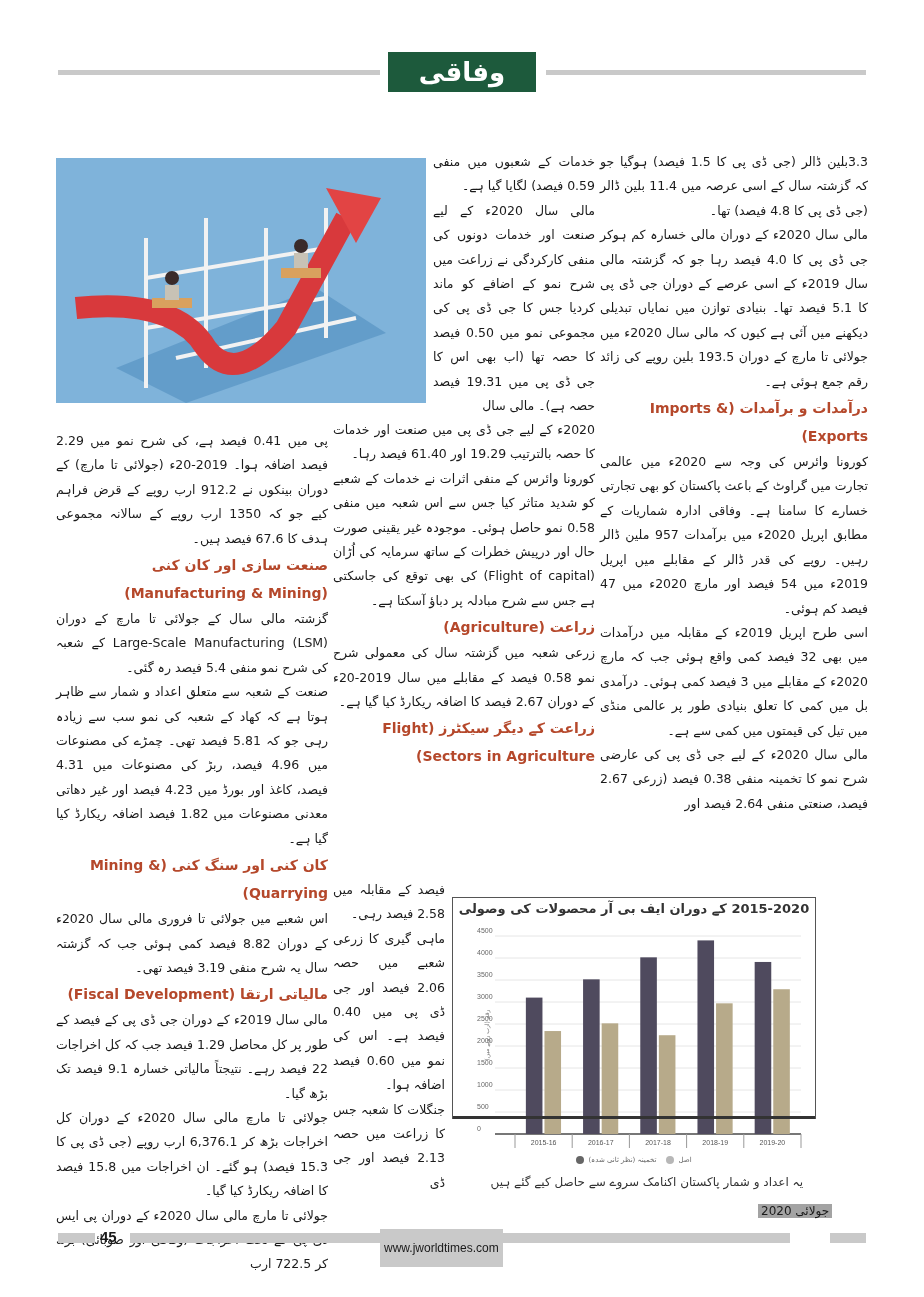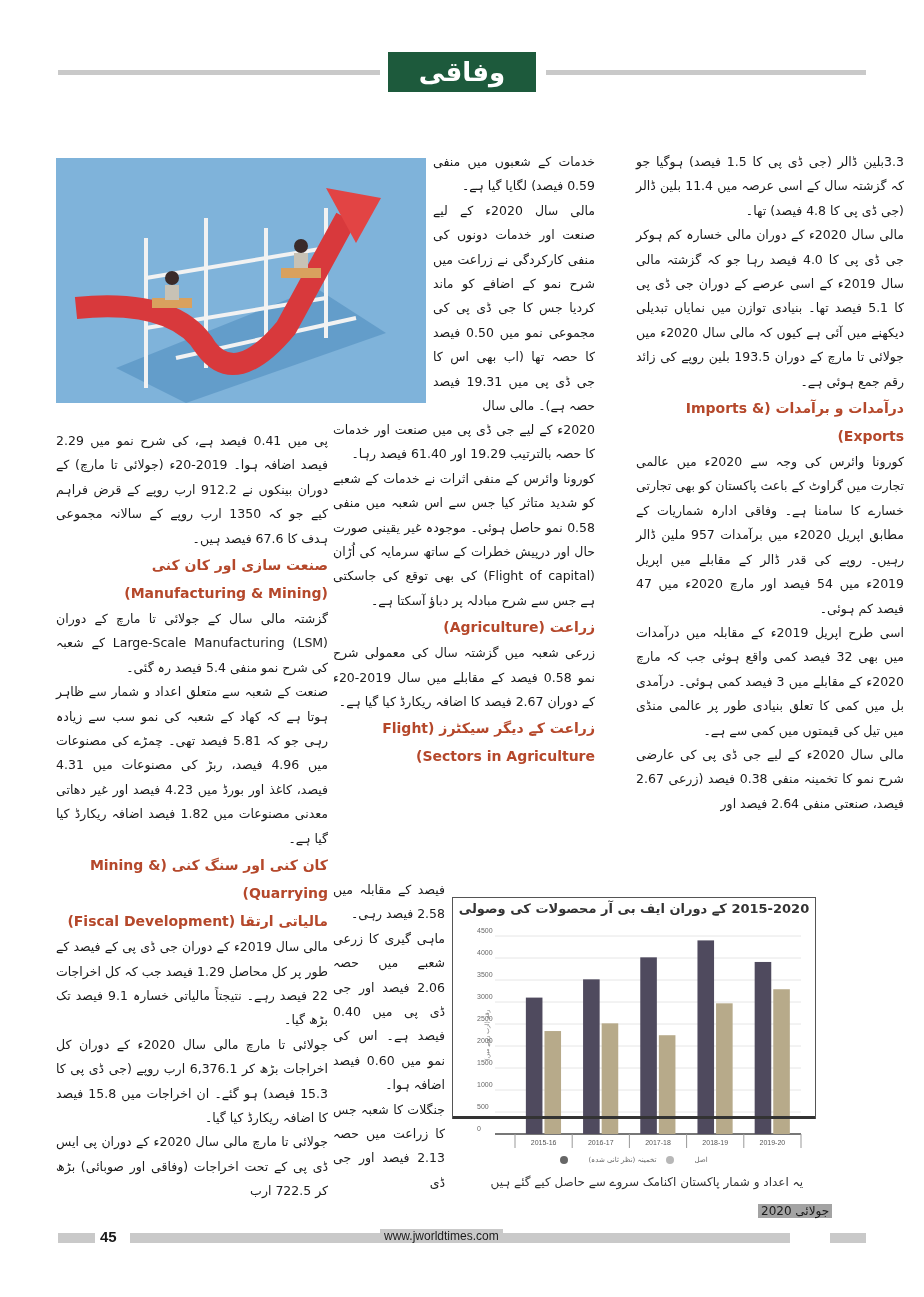--- a/index.html
+++ b/index.html
@@ -16,21 +16,21 @@
   }
 
   .col {
     position: absolute; direction: rtl; text-align: justify;
     font-size: 12.5px; line-height: 24.4px; color: #1b1b1b;
   }
   .col p { margin: 0; }
   .col .hd {
     color: #b5482b; font-weight: bold; font-size: 14px; line-height: 28px; text-align: right;
   }
-  .col-right { left: 600px; top: 150px; width: 268px; margin-left: 36px; }
+  .col-right { left: 600px; top: 150px; width: 268px; }
   .col-mid-narrow { left: 333px; top: 878px; width: 112px; }
   .col-left  { left: 56px; top: 405px; width: 272px; margin-top: 24px; }
 
   .mid-top { position: absolute; left: 433px; top: 150px; width: 162px; direction: rtl; text-align: justify; font-size: 12.5px; line-height: 24.4px; }
   .mid-bottom { position: absolute; left: 333px; top: 418px; width: 262px; direction: rtl; text-align: justify; font-size: 12.5px; line-height: 24.4px; }
 
   .illustration {
     position: absolute; left: 56px; top: 158px; width: 370px; height: 245px;
     background: #7cb1d8; overflow: hidden;
   }
@@ -41,33 +41,33 @@
   }
   .chart-title {
     position: absolute; left: 0; right: 0; top: 3px; text-align: center;
     font-size: 13px; font-weight: bold; color: #333; direction: rtl;
   }
   .chart-box svg { position: absolute; left: 0; top: 0; }
   .chart-legend {
     position: absolute; left: 0; right: 0; top: 258px; display: flex; justify-content: center;
     gap: 10px; direction: rtl; font-size: 7px; color: #666; align-items: center;
   }
-  .legend-item { display: flex; align-items: center; gap: 20px; }
+  .legend-item { display: flex; align-items: center; gap: 4px; }
   .legend-dot { width: 8px; height: 8px; border-radius: 50%; }
   .chart-source {
     position: absolute; right: 12px; top: 277px; font-size: 12px; color: #333; direction: rtl;
   }
   .chart-bottom-rule { position: absolute; left: 0; right: 0; bottom: -1px; height: 3px; background: #333; }
 
   .footer-bar { position: absolute; top: 1233px; height: 10px; background: #c9c9c9; }
   .footer-bar.a { left: 58px; width: 37px; }
   .footer-bar.b { left: 130px; width: 660px; }
   .footer-bar.c { left: 830px; width: 36px; }
   .page-number { position: absolute; left: 100px; top: 1228px; font-size: 15px; font-weight: bold; font-family: "Liberation Sans", sans-serif; }
-  .footer-url { position: absolute; left: 380px; top: 1229px; font-size: 12px; font-family: "Liberation Sans", sans-serif; background: #c9c9c9; padding: 0 4px; }
+  .footer-url { position: absolute; left: 380px; top: 1229px; font-size: 12px; font-family: "Liberation Sans", sans-serif; background: #c9c9c9; padding: 12px 4px; }
   .footer-date { position: absolute; left: 758px; top: 1204px; font-size: 12px; direction: rtl; background: #a3a3a3; padding: 0 3px; }
 </style>
 </head>
 <body>
 
 <div class="top-rule left"></div>
 <div class="top-rule right"></div>
 <div class="section-badge">وفاقی</div>
 
 <div class="col col-right">
@@ -125,20 +125,21 @@
   <p>ماہی گیری کا زرعی شعبے میں حصہ 2.06 فیصد اور جی ڈی پی میں 0.40 فیصد ہے۔ اس کی نمو میں 0.60 فیصد اضافہ ہوا۔</p>
   <p>جنگلات کا شعبہ جس کا زراعت میں حصہ 2.13 فیصد اور جی ڈی</p>
 </div>
 
 <div class="col col-left">
   <p>پی میں 0.41 فیصد ہے، کی شرح نمو میں 2.29 فیصد اضافہ ہوا۔ 2019-20ء (جولائی تا مارچ) کے دوران بینکوں نے 912.2 ارب روپے کے قرض فراہم کیے جو کہ 1350 ارب روپے کے سالانہ مجموعی ہدف کا 67.6 فیصد ہیں۔</p>
   <div class="hd">صنعت سازی اور کان کنی (Manufacturing &amp; Mining)</div>
   <p>گزشتہ مالی سال کے جولائی تا مارچ کے دوران Large-Scale Manufacturing (LSM) کے شعبہ کی شرح نمو منفی 5.4 فیصد رہ گئی۔</p>
   <p>صنعت کے شعبہ سے متعلق اعداد و شمار سے ظاہر ہوتا ہے کہ کھاد کے شعبہ کی نمو سب سے زیادہ رہی جو کہ 5.81 فیصد تھی۔ چمڑے کی مصنوعات میں 4.96 فیصد، ربڑ کی مصنوعات میں 4.31 فیصد، کاغذ اور بورڈ میں 4.23 فیصد اور غیر دھاتی معدنی مصنوعات میں 1.82 فیصد اضافہ ریکارڈ کیا گیا ہے۔</p>
   <div class="hd">کان کنی اور سنگ کنی (Mining &amp; Quarrying)</div>
+  <p>اس شعبے میں جولائی تا فروری مالی سال 2020ء کے دوران 8.82 فیصد کمی ہوئی جب کہ گزشتہ سال یہ شرح منفی 3.19 فیصد تھی۔</p>
   <div class="hd">مالیاتی ارتقا (Fiscal Development)</div>
   <p>مالی سال 2019ء کے دوران جی ڈی پی کے فیصد کے طور پر کل محاصل 1.29 فیصد جب کہ کل اخراجات 22 فیصد رہے۔ نتیجتاً مالیاتی خسارہ 9.1 فیصد تک بڑھ گیا۔</p>
   <p>جولائی تا مارچ مالی سال 2020ء کے دوران کل اخراجات بڑھ کر 6,376.1 ارب روپے (جی ڈی پی کا 15.3 فیصد) ہو گئے۔ ان اخراجات میں 15.8 فیصد کا اضافہ ریکارڈ کیا گیا۔</p>
   <p>جولائی تا مارچ مالی سال 2020ء کے دوران پی ایس ڈی پی کے تحت اخراجات (وفاقی اور صوبائی) بڑھ کر 722.5 ارب</p>
 </div>
 
 <div class="chart-box">
   <div class="chart-title">2015-2020 کے دوران ایف بی آر محصولات کی وصولی</div>
   <svg id="chart-svg" width="364" height="298">
       <line x1="42" x2="348" y1="236" y2="236" stroke="#777" stroke-width="2"></line>

